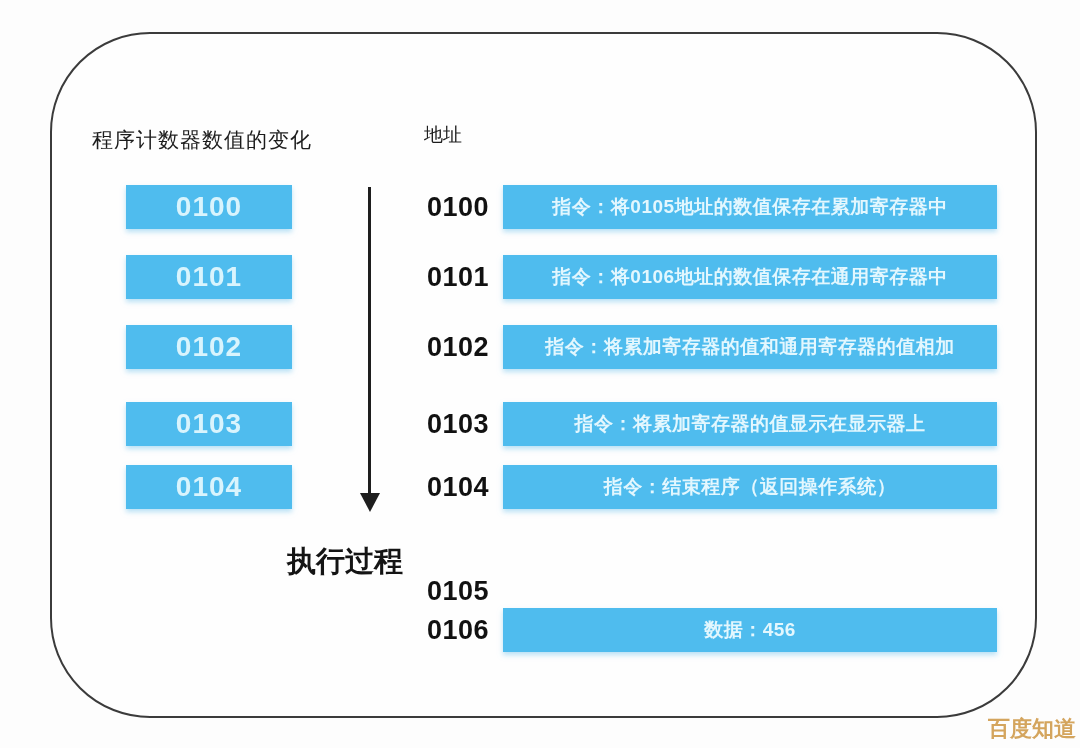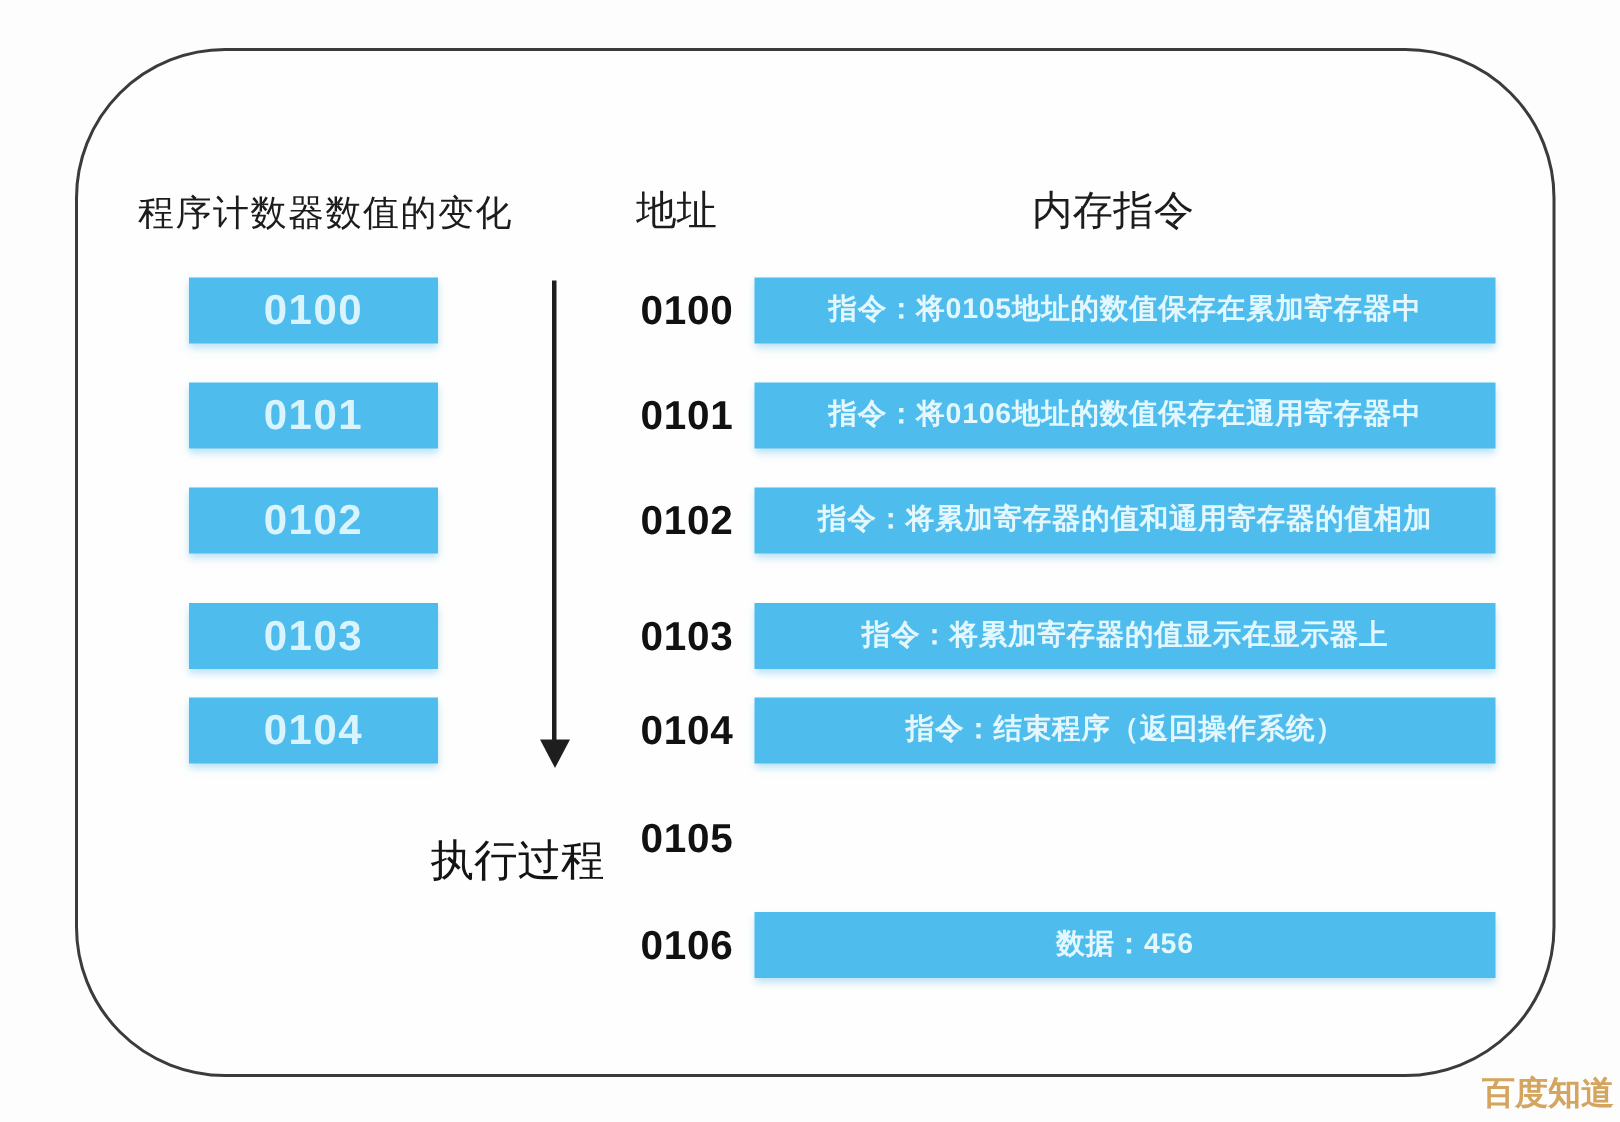--- a/index.html
+++ b/index.html
@@ -17,22 +17,22 @@
   .frame {
     position: absolute;
     left: 50px; top: 32px;
     width: 987px; height: 686px;
     border: 2px solid #3b3b3b;
     border-radius: 100px;
     background: #fefefe;
   }
 
   .col-header { position: absolute; color: #1c1c1c; white-space: nowrap; }
-  .h-pc  { left: 92px;  top: 126px; font-size: 24px; letter-spacing: 1px; font-weight: 500; }
-  .h-addr{ left: 424px; top: 122px; font-size: 27px; font-weight: 500; }
+  .h-pc  { left: 92px;  top: 126px; font-size: 21px; letter-spacing: 1px; font-weight: 500; }
+  .h-addr{ left: 424px; top: 122px; font-size: 19px; font-weight: 500; }
   .h-mem { left: 688px; top: 122px; font-size: 27px; font-weight: 500; }
 
   .pc-box {
     position: absolute;
     left: 126px; width: 166px; height: 44px;
     background: #4fbcee;
     box-shadow: 0 3px 5px rgba(130, 202, 238, 0.55);
     color: #d9f4fd;
     font-size: 28px; font-weight: bold;
     text-align: center; line-height: 44px;
@@ -73,49 +73,47 @@
     border-left: 10px solid transparent;
     border-right: 10px solid transparent;
     border-top: 19px solid #1e1e1e;
   }
 
   .exec-label {
     position: absolute;
     left: 280px; top: 542px;
     width: 130px;
     color: #141414;
-    font-size: 29px; font-weight: 400;
+    font-size: 29px; font-weight: 700;
     text-align: center;
     white-space: nowrap;
-    margin-top: 12px;
   }
 
   .watermark {
     position: absolute;
     left: 988px; top: 714px;
     color: #d4a55e;
     font-size: 22px; font-weight: bold;
     white-space: nowrap;
   }
 
   
   .r0 { top: 185px; } .r1 { top: 255px; } .r2 { top: 325px; }
-  .r3 { top: 402px; } .r4 { top: 465px; } .r5 { top: 537px; }
+  .r3 { top: 402px; } .r4 { top: 465px; } .r5 { top: 569px; }
   .r6 { top: 608px; }
 </style>
 </head>
 <body>
 
 <div class="canvas">
 
   <div class="frame"></div>
 
   <div class="col-header h-pc">程序计数器数值的变化</div>
   <div class="col-header h-addr">地址</div>
-  <div class="col-header h-mem">内存指令</div>
 
   <div class="pc-box r0">0100</div>
   <div class="pc-box r1">0101</div>
   <div class="pc-box r2">0102</div>
   <div class="pc-box r3">0103</div>
   <div class="pc-box r4">0104</div>
 
   <div class="arrow-line"></div>
   <div class="arrow-head"></div>
   <div class="exec-label">执行过程</div>

